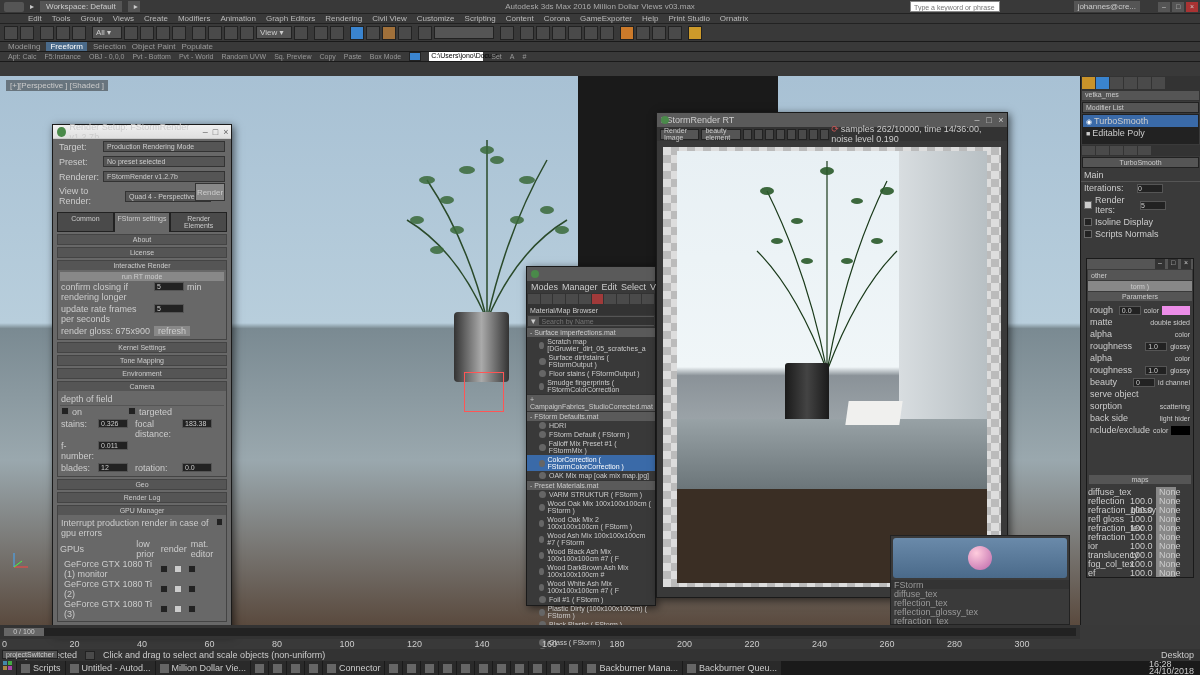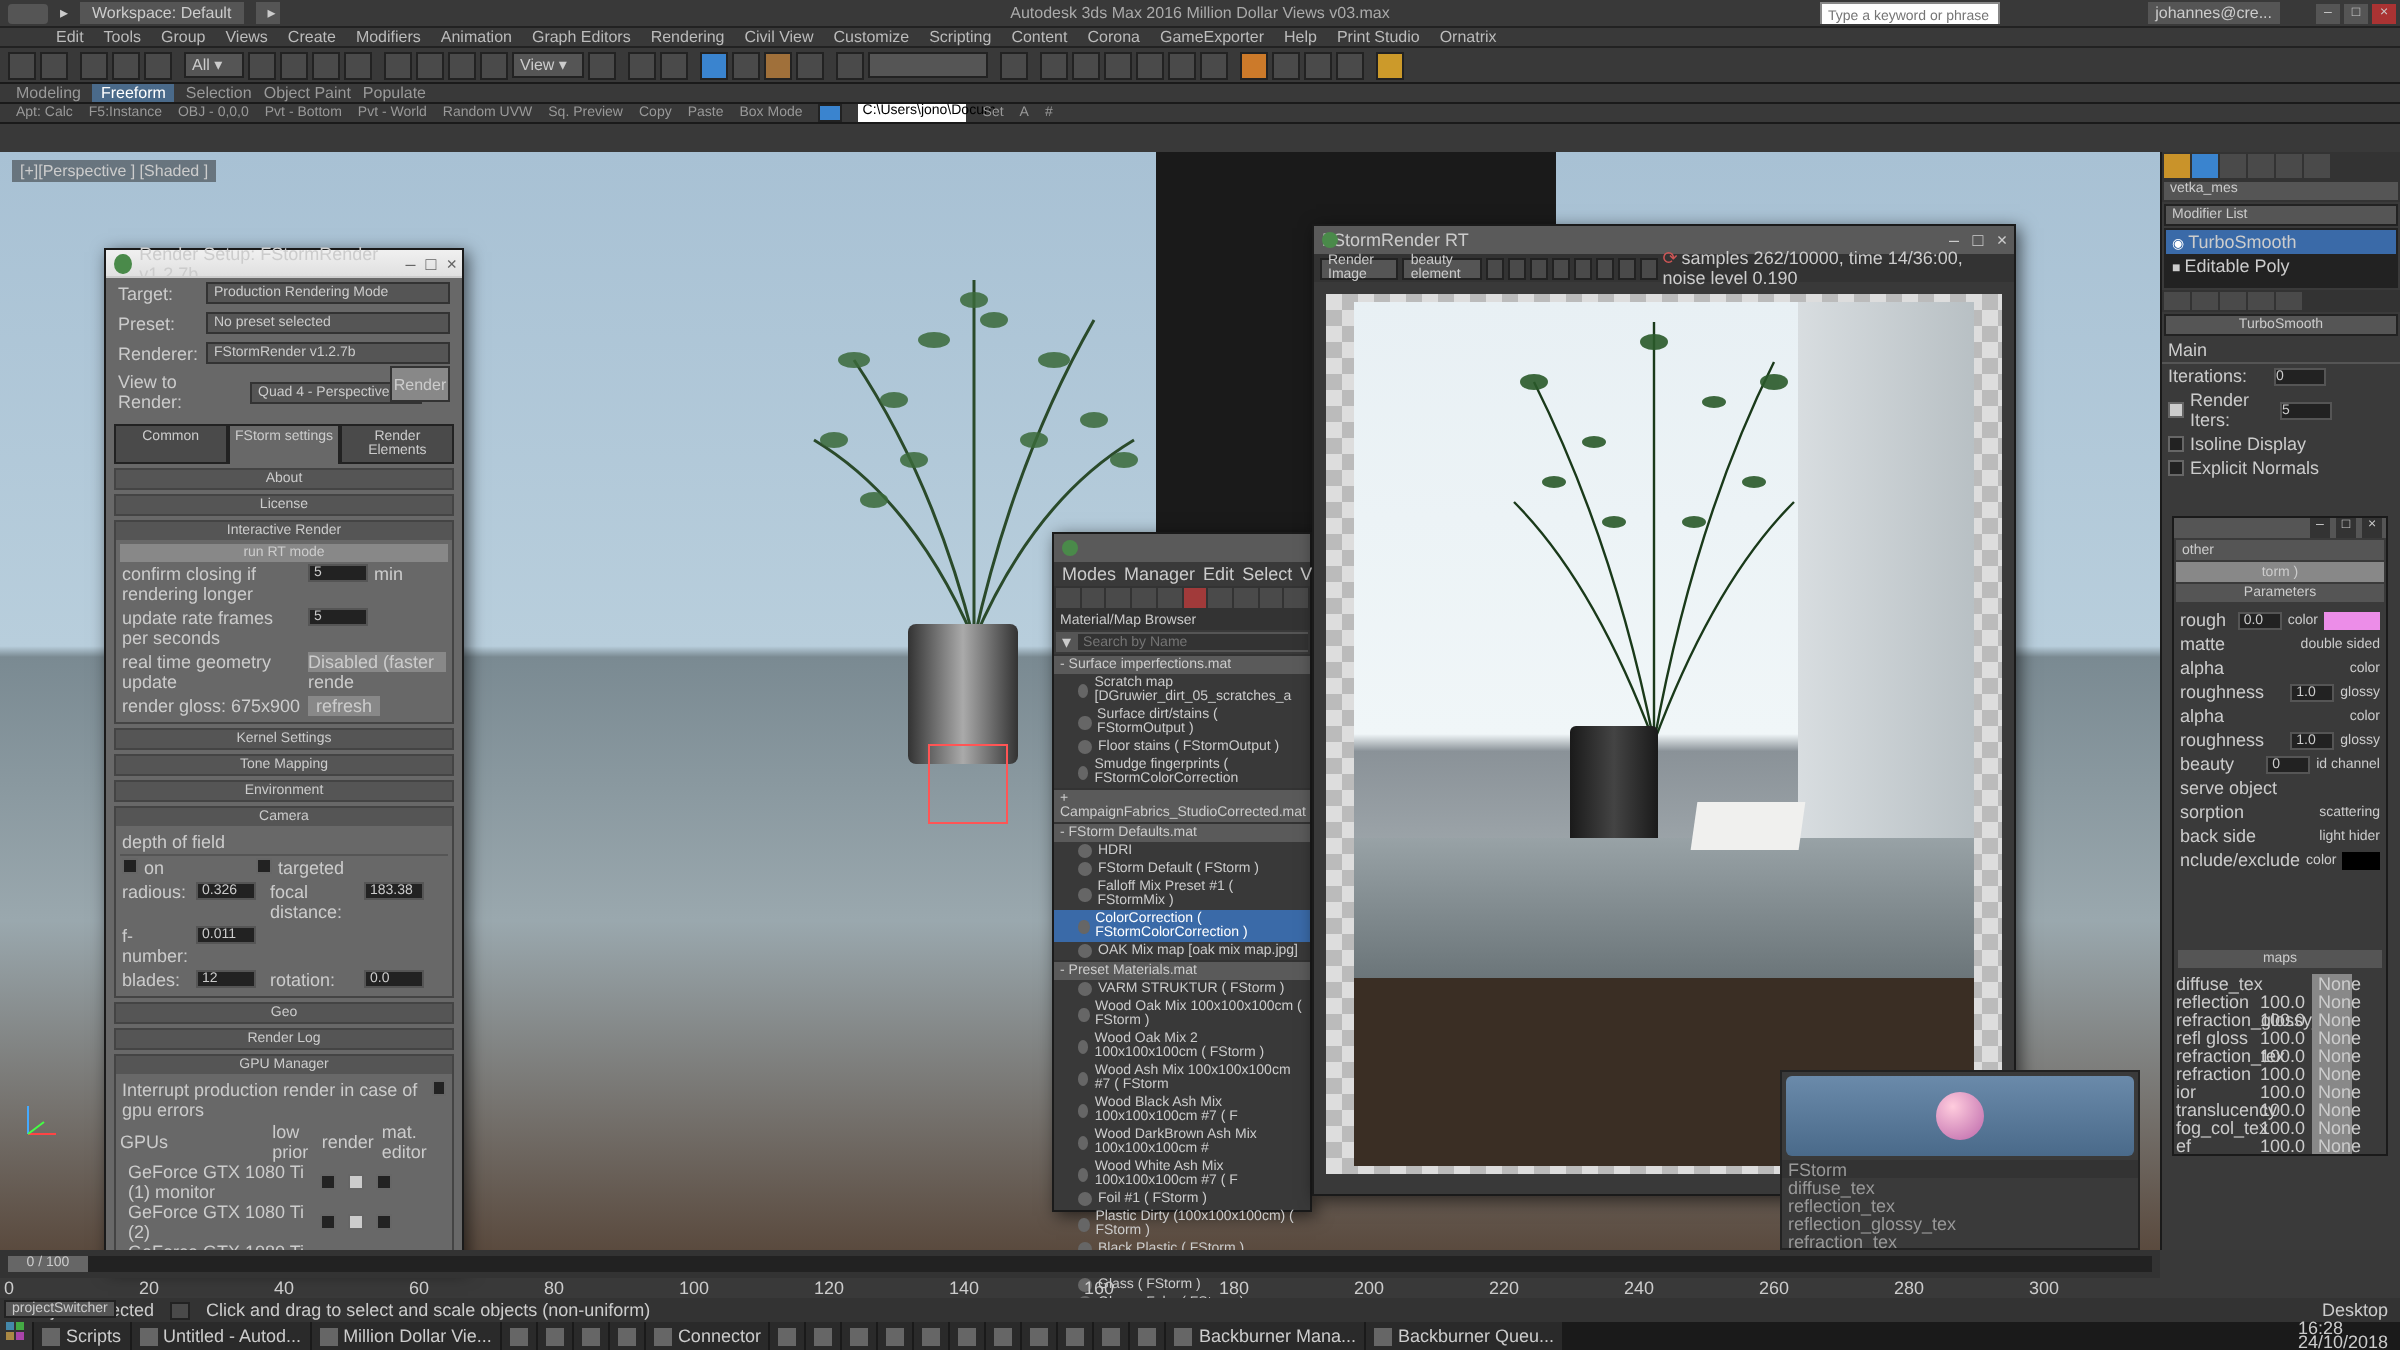--- a/index.html
+++ b/index.html
@@ -328,24 +328,20 @@
         <div class="rs-field">
             <label>confirm closing if rendering longer</label>
             <input class="rs-spin" value="5" style="">
             <span>min</span>
           </div>
         <div class="rs-field">
             <label>update rate frames per seconds</label>
             <input class="rs-spin" value="5" style="">
           </div>
         <div class="rs-field">
-            <label>real time geometry update</label>
-            <div class="dd" style="height:10px;flex:1;background:#888">Disabled (faster rende</div>
-          </div>
-        <div class="rs-field">
             <label>render gloss: 675x900</label>
             <span style="background:#888;padding:0 4px">refresh</span>
           </div>
       </div>
     </div>
     <div class="rs-rollout">
         <div class="rs-rhead">Kernel Settings</div>
       </div>
     <div class="rs-rollout">
         <div class="rs-rhead">Tone Mapping</div>
@@ -360,21 +356,21 @@
             <span>depth of field</span>
           </div>
         <div class="rs-field">
             <span class="rs-check"></span>
             <span>on</span>
             <span style="width:40px"></span>
             <span class="rs-check"></span>
             <span>targeted</span>
           </div>
         <div class="rs-field">
-            <span style="width:34px">radious:</span>
+            <span style="width:34px">stains:</span>
             <input class="rs-spin" value="0.326" style="">
             <span style="width:44px;margin-left:4px">focal distance:</span>
             <input class="rs-spin" value="183.38" style="">
           </div>
         <div class="rs-field">
             <span style="width:34px">f-number:</span>
             <input class="rs-spin" value="0.011" style="">
           </div>
         <div class="rs-field">
             <span style="width:34px">blades:</span>
@@ -580,21 +576,21 @@
       <div class="rp-chk" style="background:#ccc"></div>
       <span style="width:42px">Render Iters:</span>
       <input type="text" value="5" style="">
     </div>
   <div class="rp-row">
       <div class="rp-chk"></div>
       <span>Isoline Display</span>
     </div>
   <div class="rp-row">
       <div class="rp-chk"></div>
-      <span>Explicit Normals</span>
+      <span>Scripts Normals</span>
     </div>
 </div>
 
 <div class="slatepanel">
   <div class="sp-hdr">
       <span>–</span>
       <span>□</span>
       <span>×</span>
     </div>
   <div class="sp-dd">other</div>

